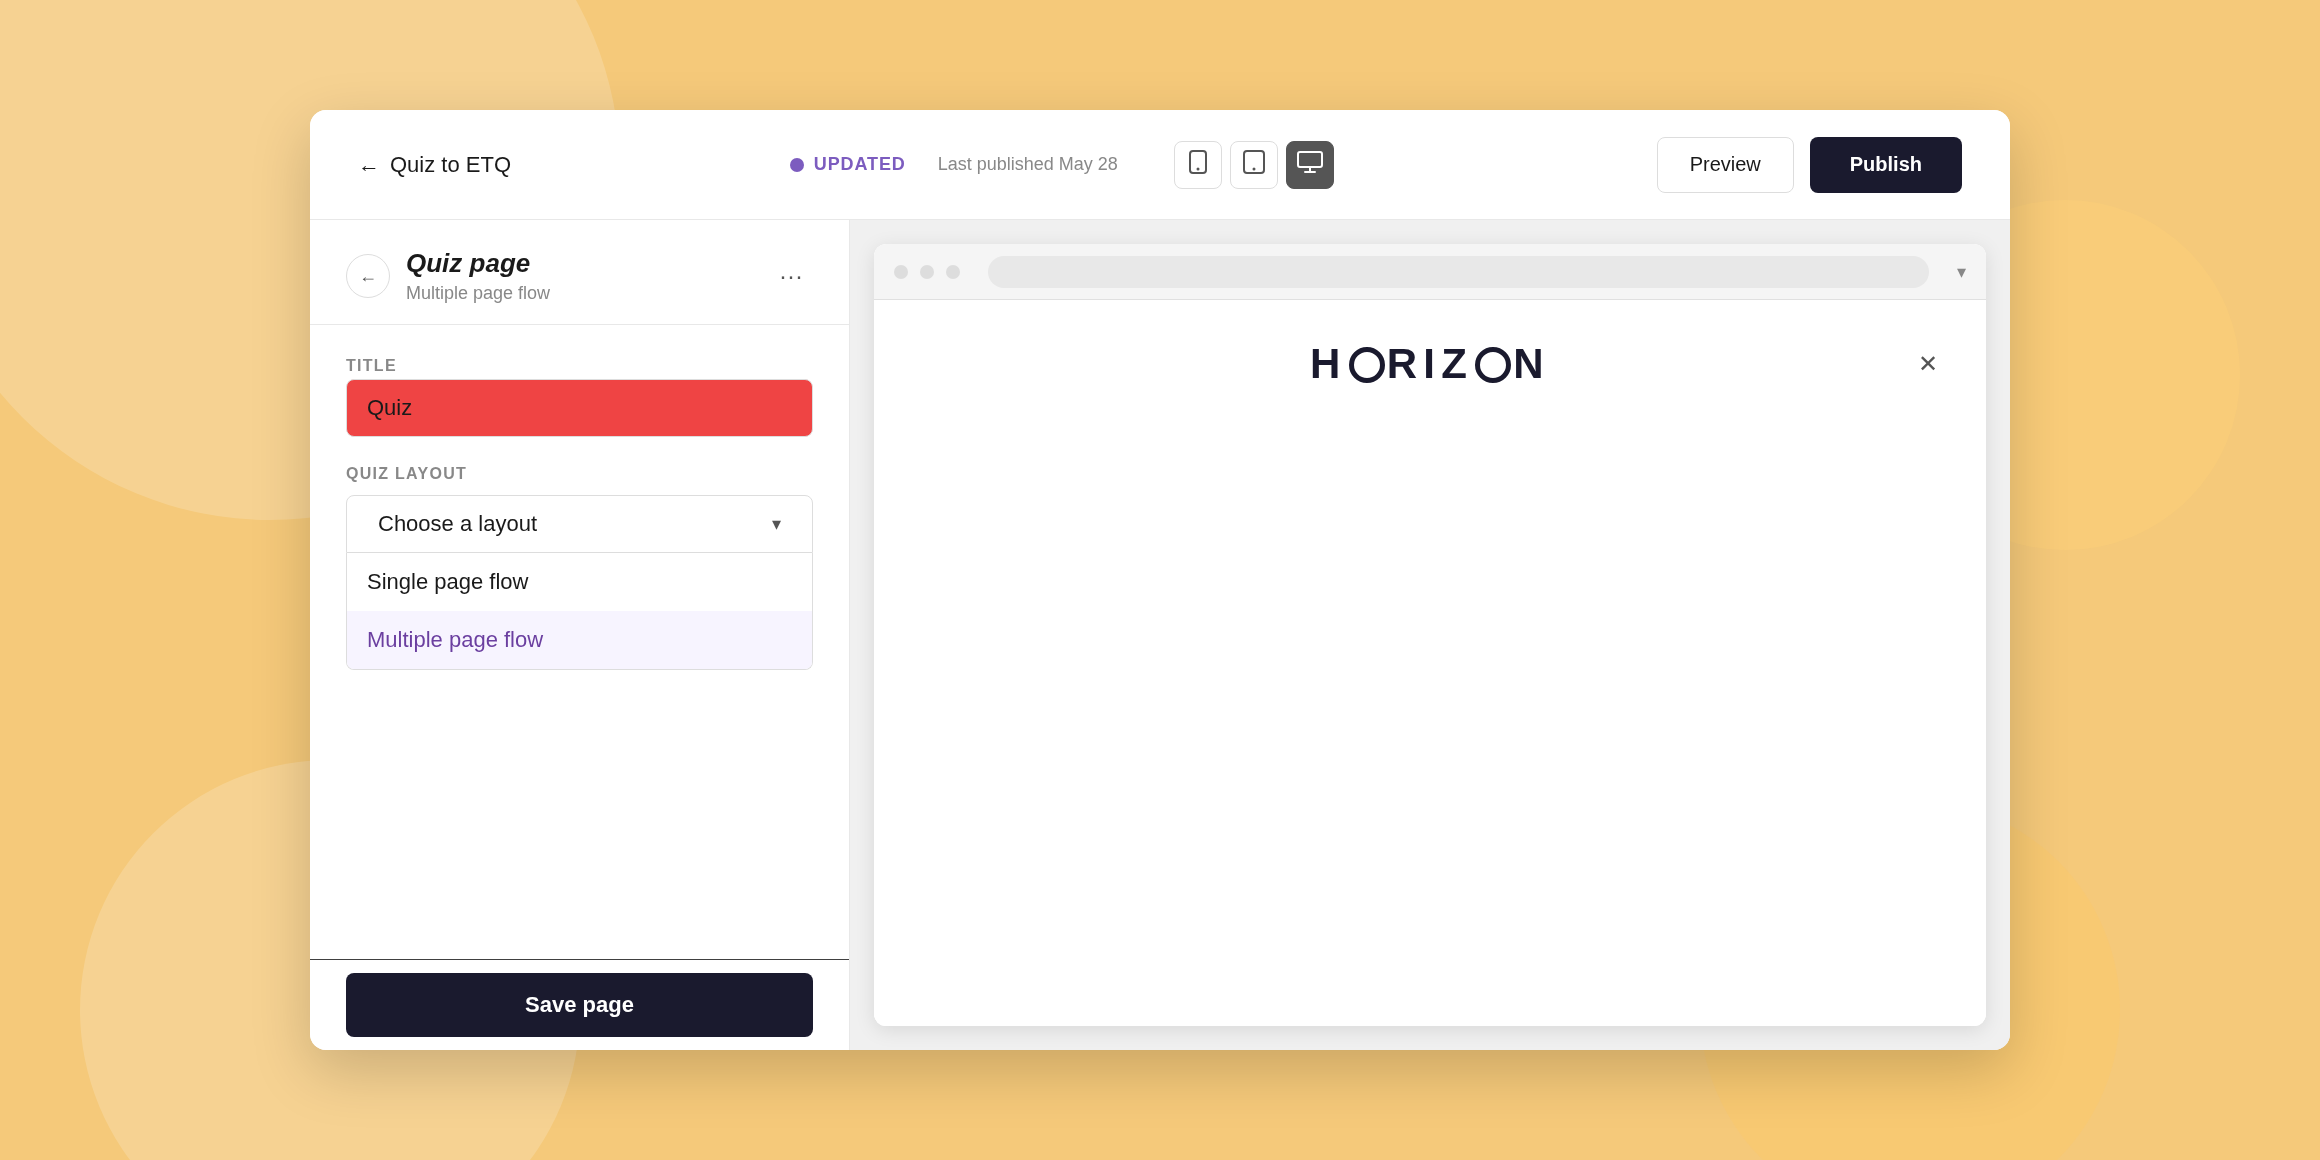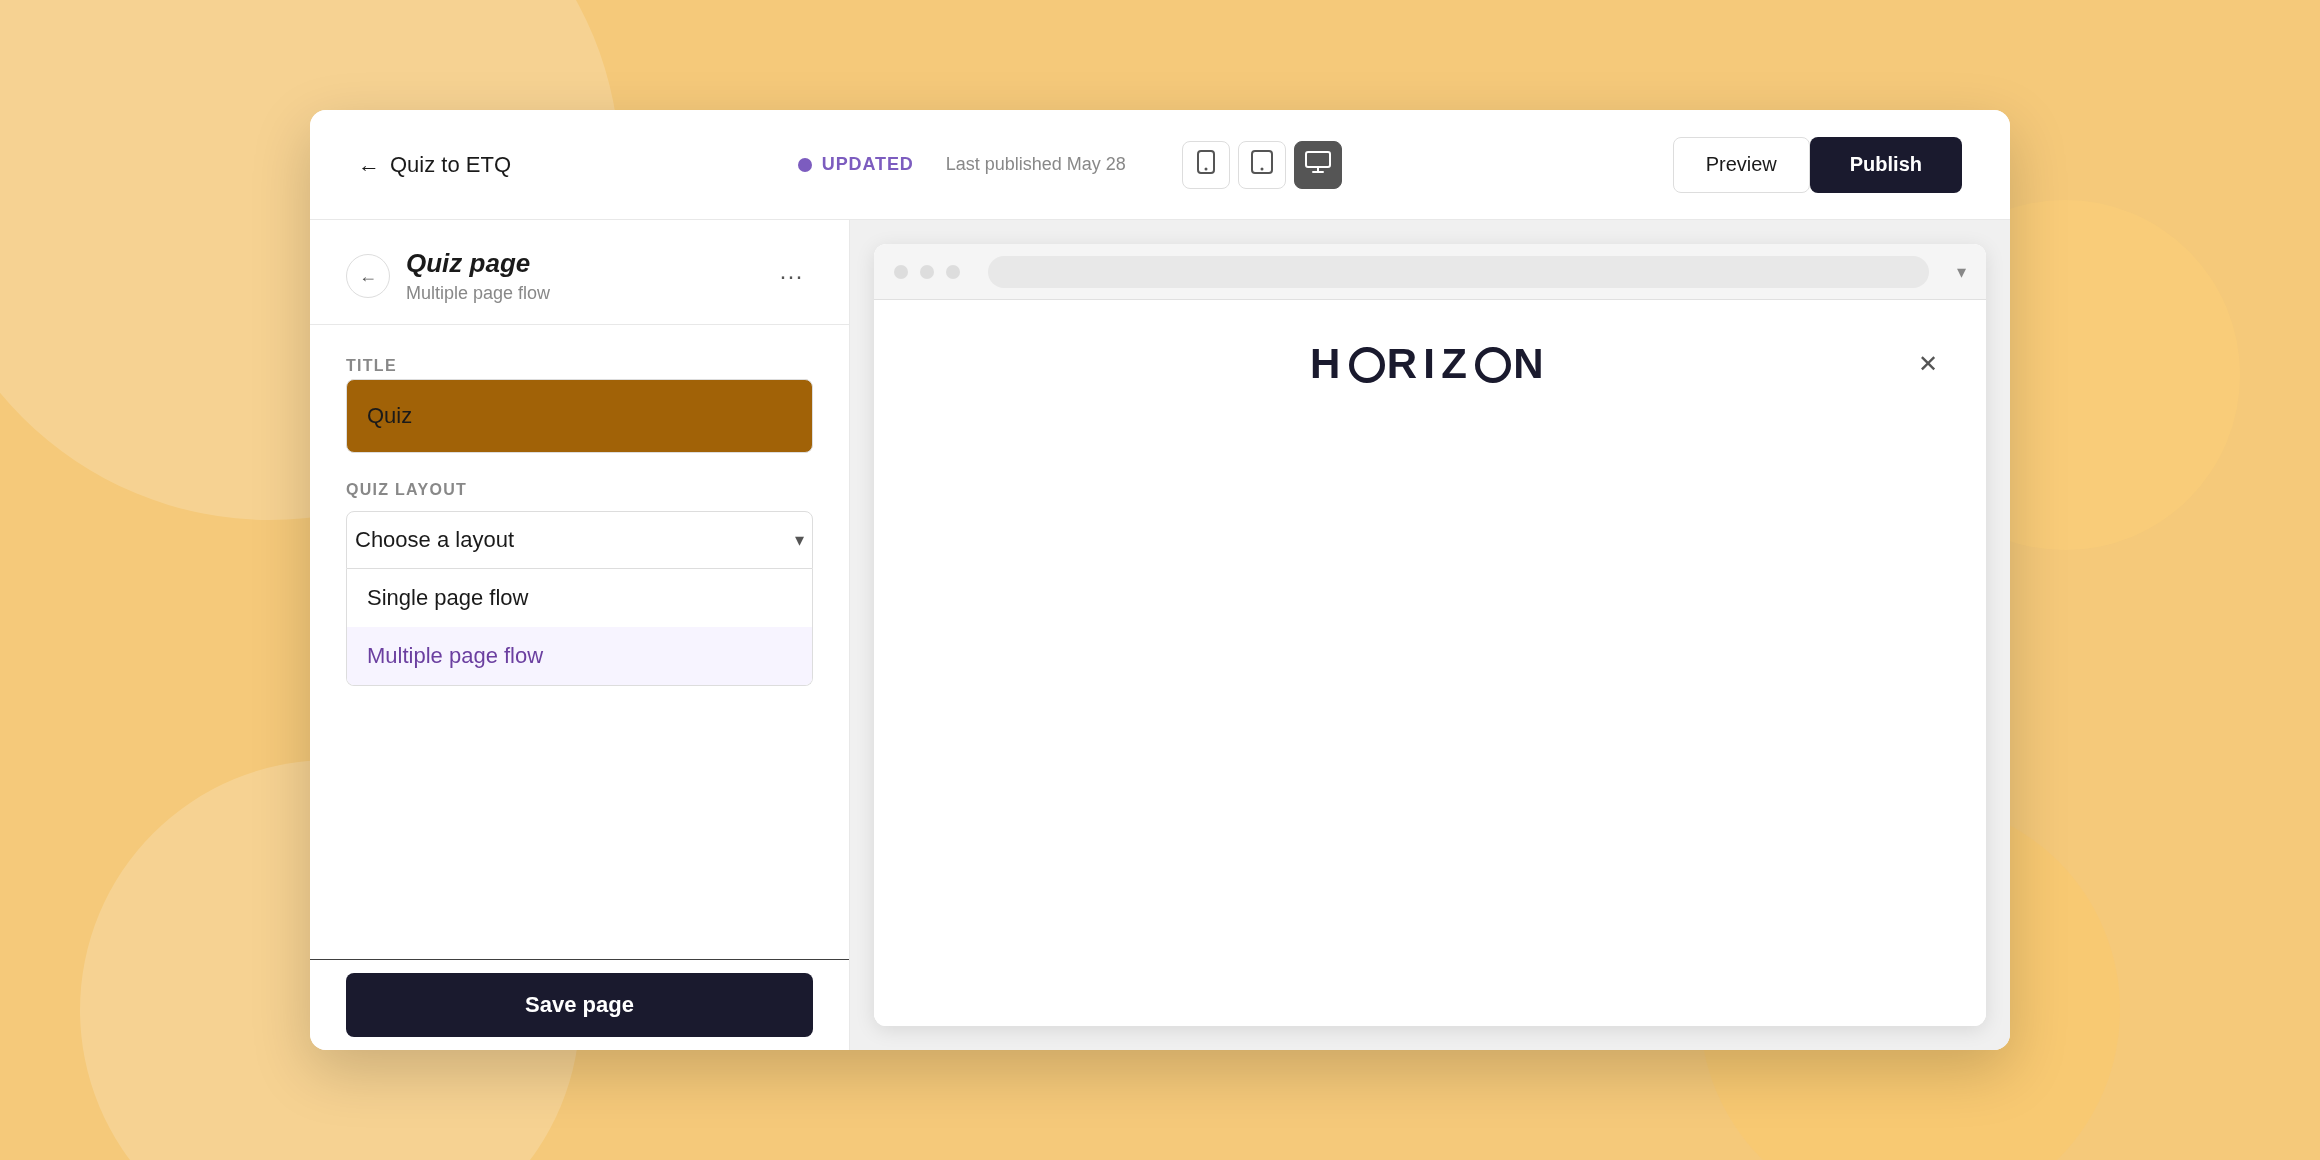--- a/index.html
+++ b/index.html
@@ -154,20 +154,21 @@
 
     .device-icon-btn.active {
       background: #555;
       color: #fff;
       border-color: #555;
     }
 
     .top-bar-actions {
       display: flex;
       align-items: center;
+      gap: 16px;
       margin-left: 44px;
     }
 
     .preview-btn {
       height: 56px;
       padding: 0 32px;
       border: 1px solid #ddd;
       background: #fff;
       border-radius: 8px;
       font-size: 20px;
@@ -269,27 +270,27 @@
       font-size: 16px;
       font-weight: 700;
       color: #888;
       letter-spacing: 0.08em;
       text-transform: uppercase;
       margin-bottom: 4px;
     }
 
     .text-input {
       width: 100%;
-      height: 74px;
+      height: 58px;
       border: 1px solid #ddd;
       border-radius: 8px;
       padding: 0 20px;
       font-size: 22px;
       color: #1a1a1a;
-      background: #a16207;
+      background: #ef4444;
       margin-bottom: 28px;
     }
 
     .quiz-layout-label {
       font-size: 16px;
       font-weight: 700;
       color: #888;
       letter-spacing: 0.08em;
       text-transform: uppercase;
       margin-bottom: 12px;
@@ -299,21 +300,21 @@
     .dropdown-container {
       position: relative;
       width: 100%;
     }
 
     .dropdown-trigger {
       width: 100%;
       height: 58px;
       border: 1px solid #ddd;
       border-radius: 8px 8px 0 0;
-      padding: 0 8px;
+      padding: 0 31px;
       font-size: 22px;
       color: #1a1a1a;
       background: #fff;
       display: flex;
       align-items: center;
       justify-content: space-between;
       cursor: pointer;
     }
 
     .dropdown-chevron {

